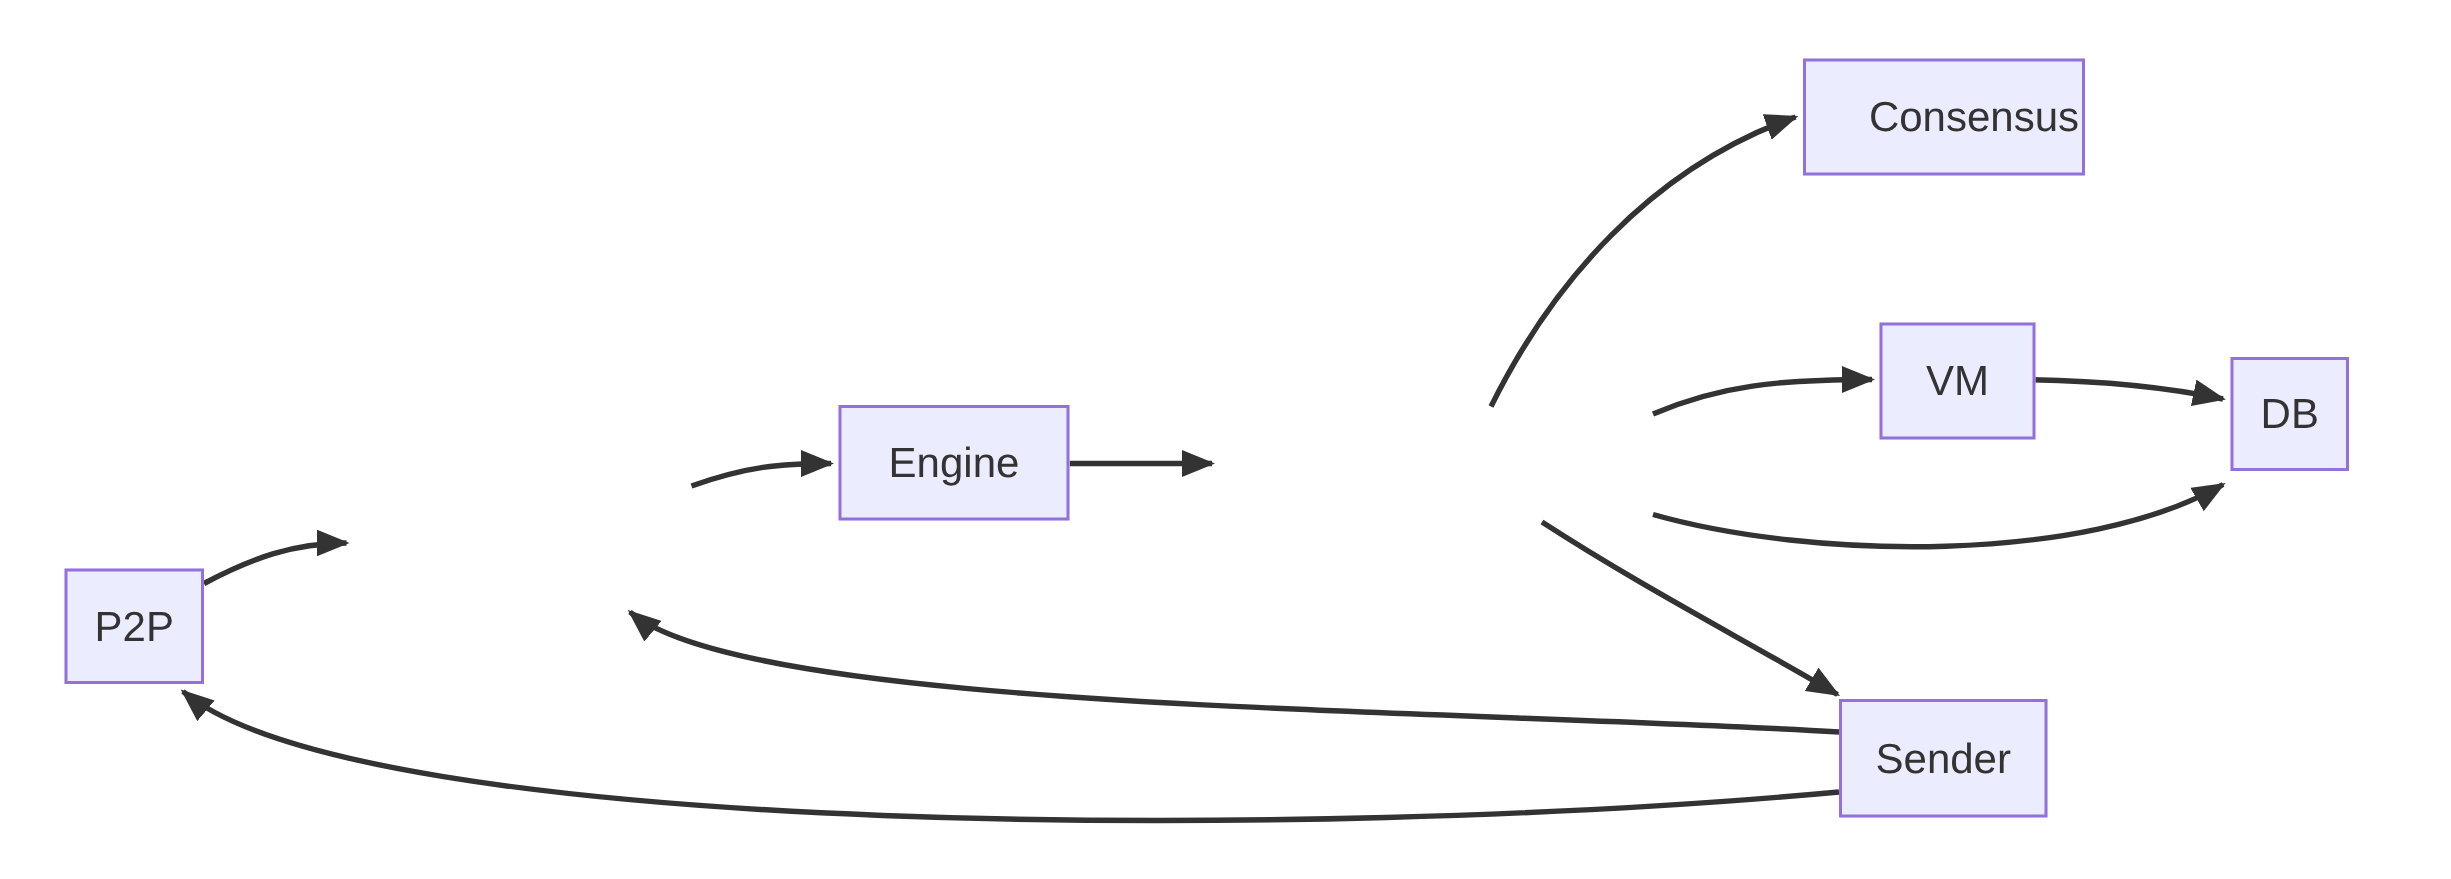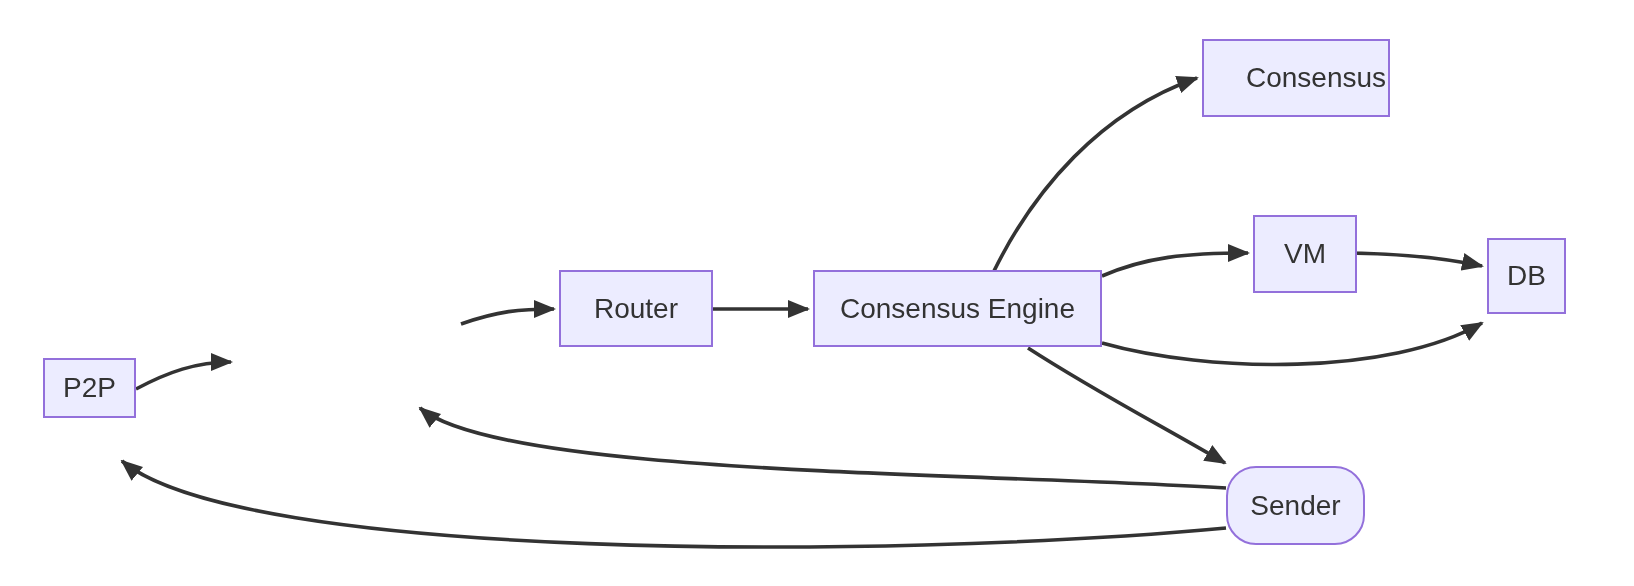--- a/index.html
+++ b/index.html
@@ -64,42 +64,39 @@
     <path d="M 713 309 L 808 309" marker-end="url(#arrow)"></path>
     <path d="M 994 271 C 1034 190 1100 112 1197 78" marker-end="url(#arrow)"></path>
     <path d="M 1102 276 C 1146 257 1186 253 1248 253" marker-end="url(#arrow)"></path>
     <path d="M 1337 253 C 1394 253 1444 258 1482 266" marker-end="url(#arrow)"></path>
     <path d="M 1102 343 C 1208 373 1390 376 1482 323" marker-end="url(#arrow)"></path>
     <path d="M 1028 348 C 1096 392 1162 426 1225 463" marker-end="url(#arrow)"></path>
     <path d="M 1226 488 C 960 472 500 475 420 408" marker-end="url(#arrow)"></path>
     <path d="M 1226 528 C 880 560 240 560 122 461" marker-end="url(#arrow)"></path>
   </svg>
 
-  <div class="node" style="left:43px; top:358px; width:93px; height:60px;justify-content:center;">
+  <div class="node" style="left:43px; top:379px; width:93px; height:77px;justify-content:center;">
     <span>P2P</span>
   </div>
 
 
   <div class="node" style="left:559px; top:270px; width:154px; height:77px;">
-    <span>Router</span>
+    <span>Engine</span>
   </div>
 
-  <div class="node" style="left:813px; top:270px; width:289px; height:77px;">
-    <span>Consensus Engine</span>
-  </div>
 
   <div class="node" style="left:1202px; top:39px; width:188px; height:78px;padding-left:40px;">
     <span>Consensus</span>
   </div>
 
   <div class="node" style="left:1253px; top:215px; width:104px; height:78px;">
     <span>VM</span>
   </div>
 
   <div class="node" style="left:1487px; top:238px; width:79px; height:76px;text-align:right;">
     <span>DB</span>
   </div>
 
-  <div class="node" style="left:1226px; top:466px; width:139px; height:79px;border-radius:30px;">
+  <div class="node" style="left:1226px; top:466px; width:139px; height:79px;">
     <span>Sender</span>
   </div>
 
 </div>
 
 </body></html>

